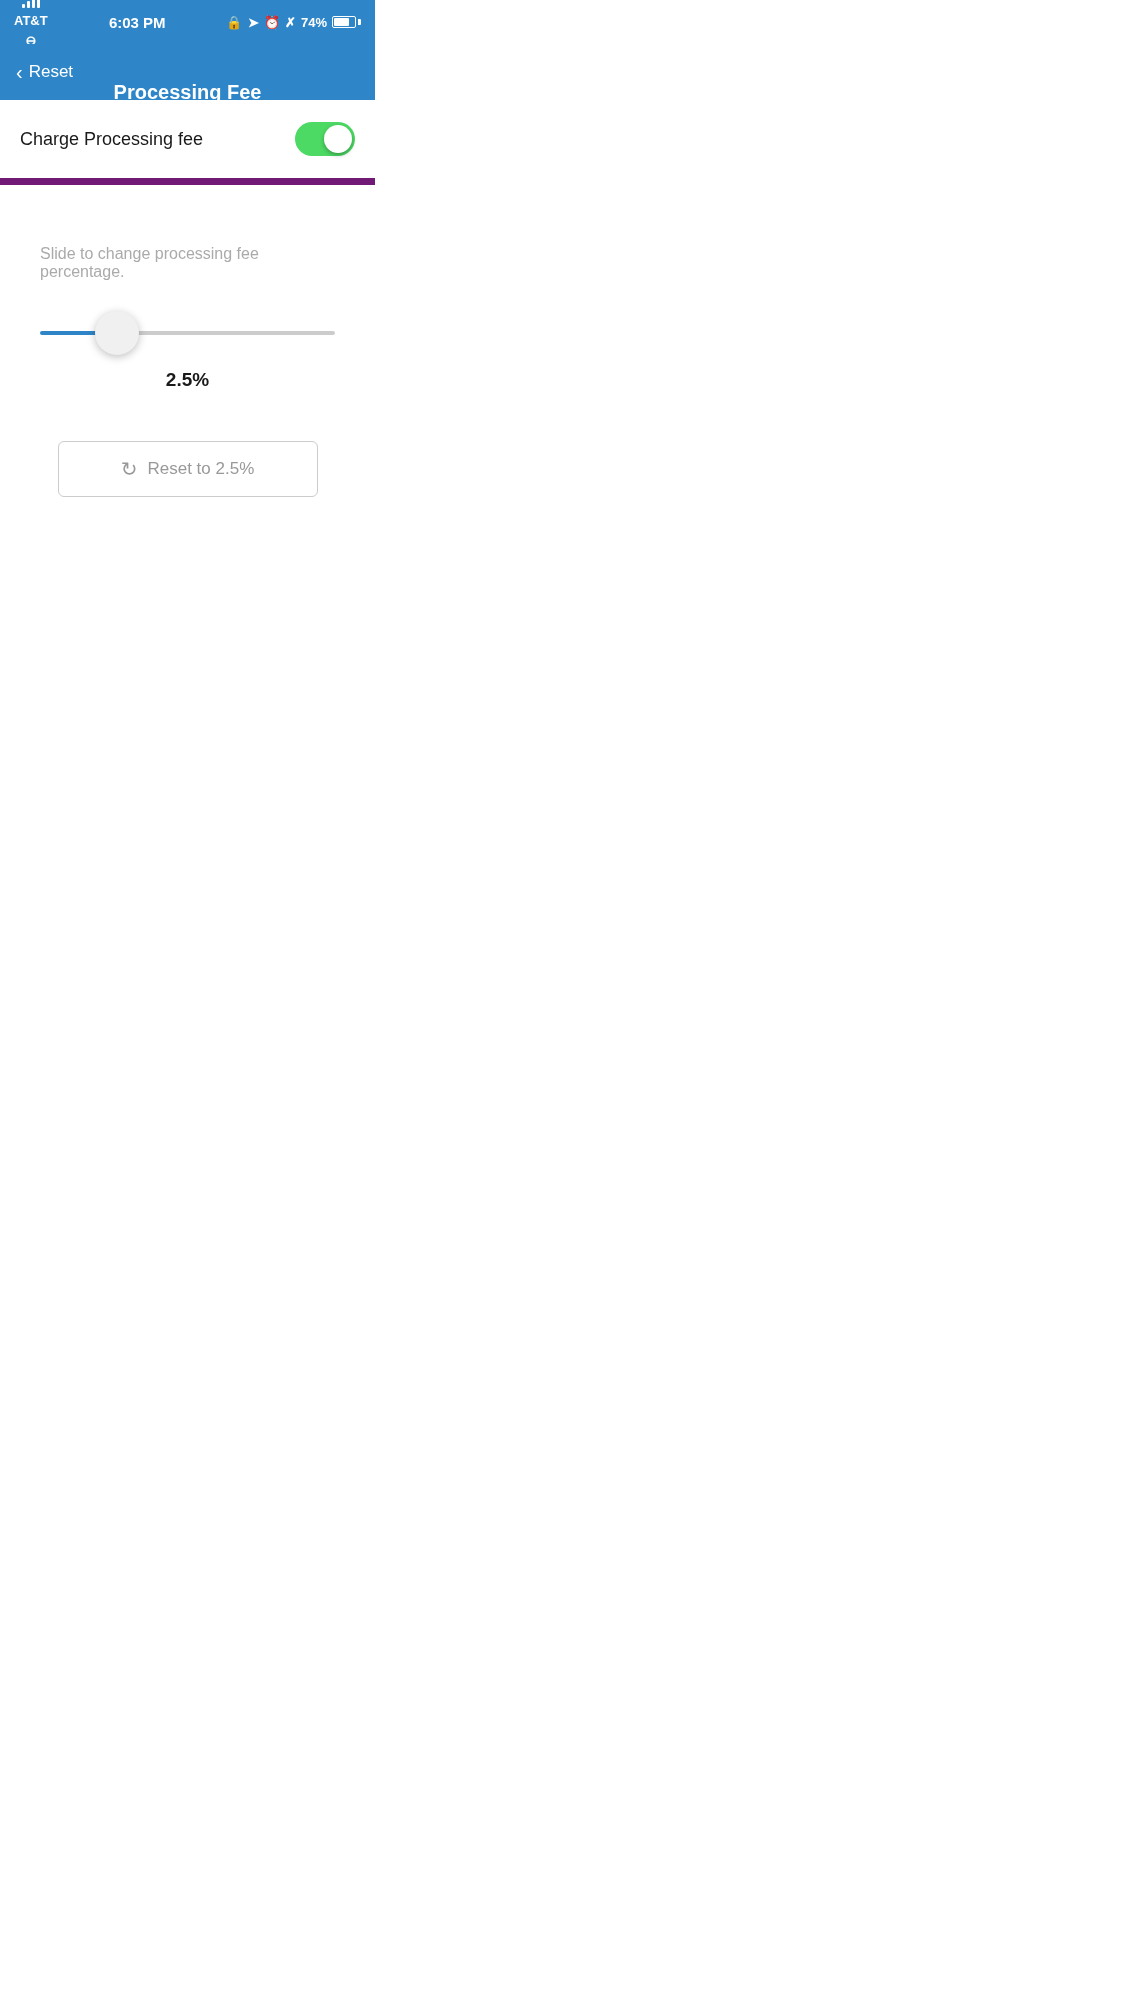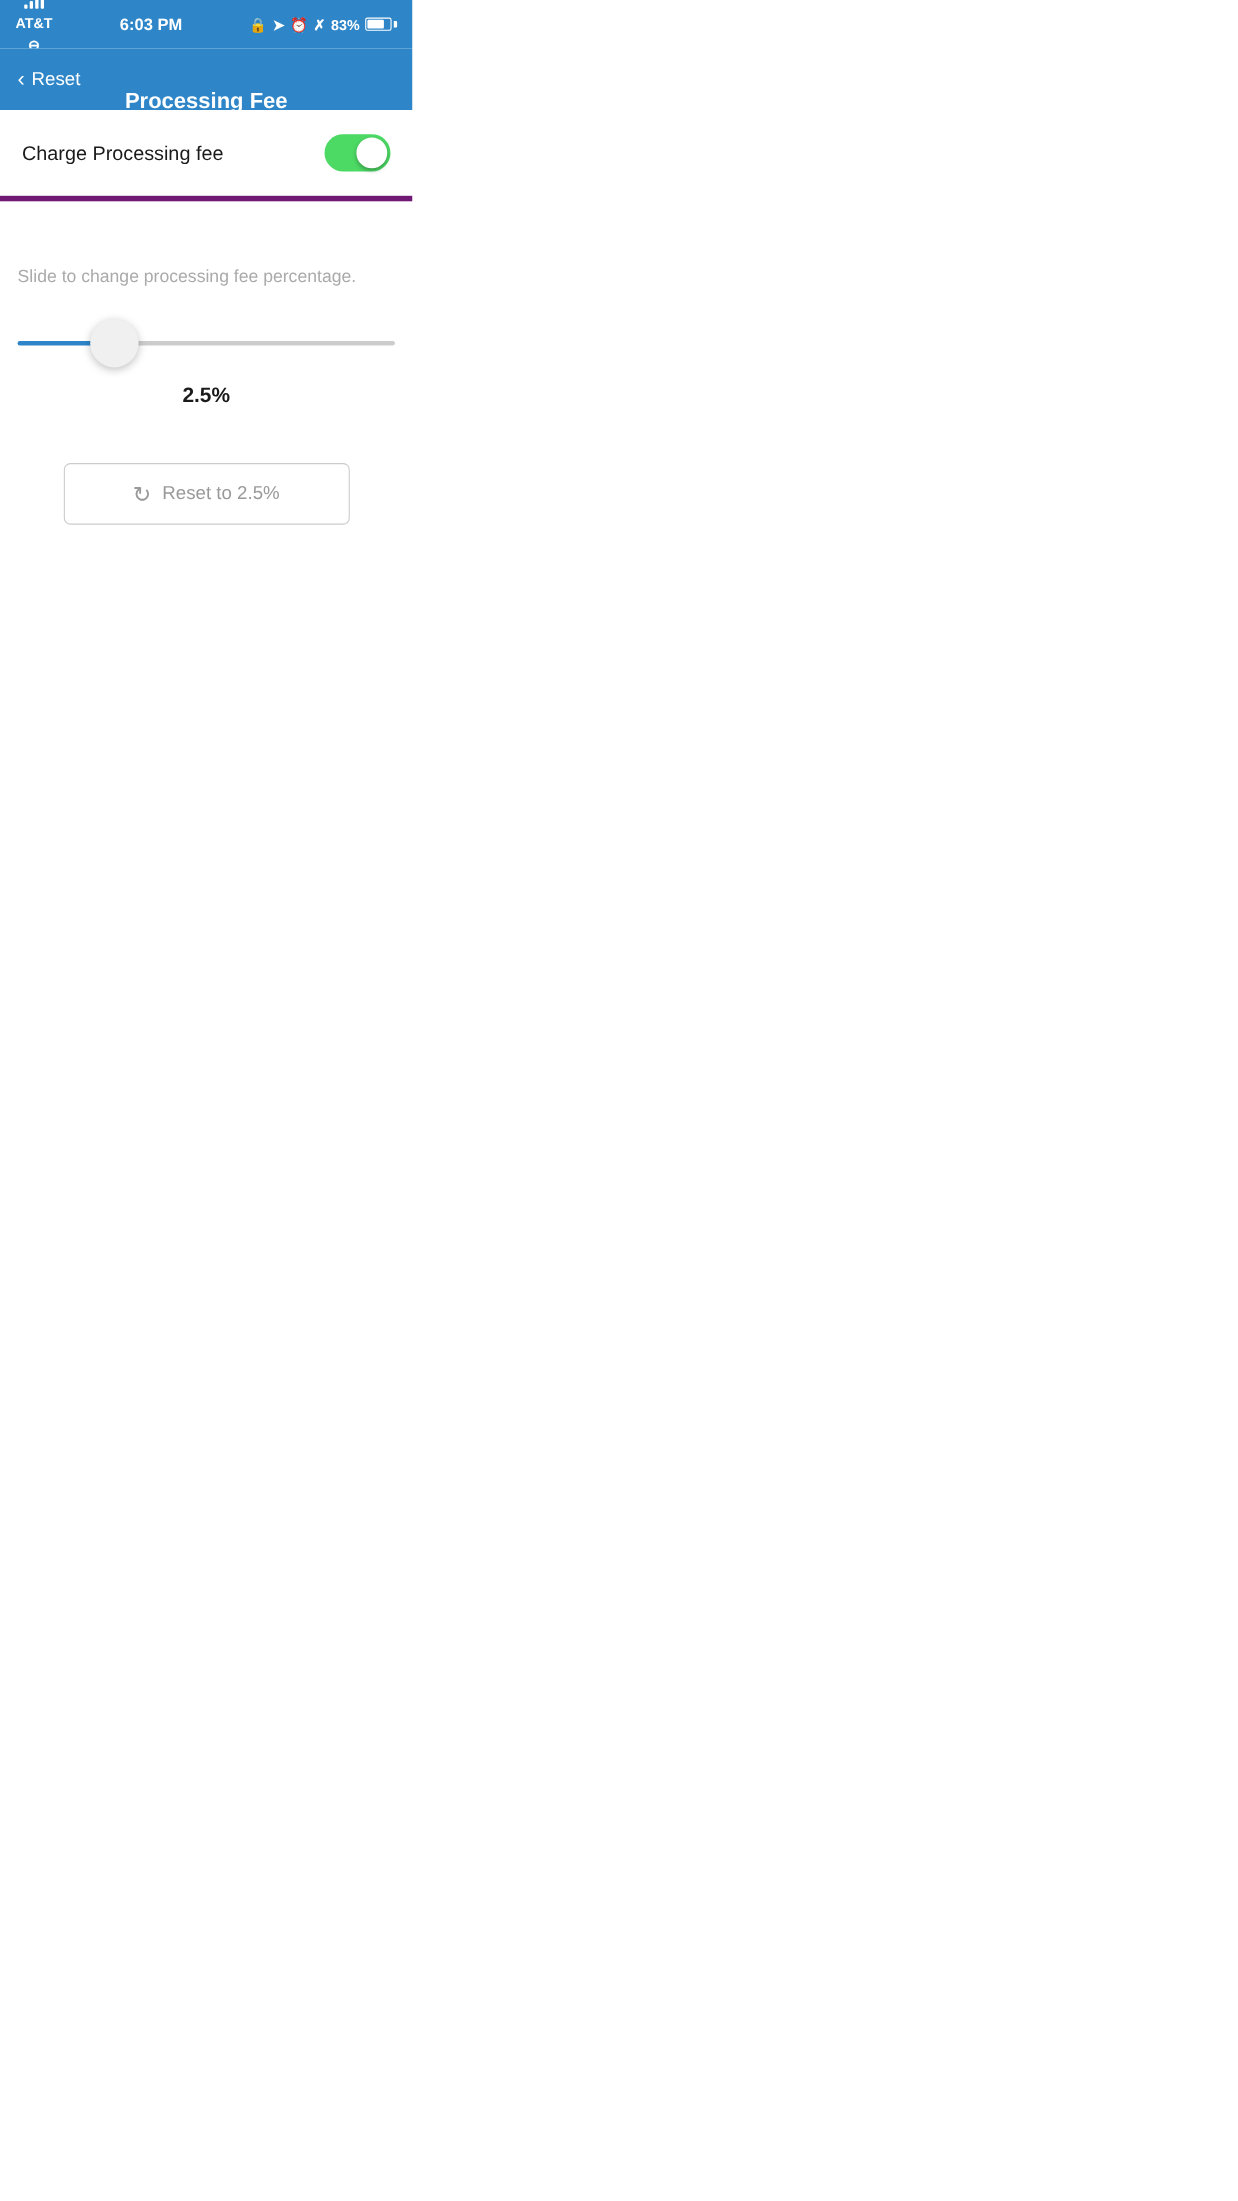--- a/index.html
+++ b/index.html
@@ -137,21 +137,21 @@
       background: #ffffff;
     }
 
     
     .fee-row {
       display: flex;
       align-items: center;
       justify-content: space-between;
       padding: 22px 20px;
       background: white;
-      border-bottom: 5px solid #701a75;
+      border-bottom: 7px solid #701a75;
     }
 
     .fee-label {
       font-size: 18px;
       font-weight: 400;
       color: #1a1a1a;
     }
 
     
     .toggle-container {
@@ -187,21 +187,21 @@
       left: 29px;
       bottom: 3px;
       background-color: white;
       border-radius: 50%;
       transition: 0.3s;
       box-shadow: 0 2px 4px rgba(0,0,0,0.3);
     }
 
     
     .slider-section {
-      padding: 60px 16px 30px;
+      padding: 60px 40px 30px;
     }
 
     .slider-hint {
       color: #aaaaaa;
       font-size: 16px;
       margin-bottom: 40px;
       font-weight: 400;
     }
 
     .slider-wrapper {
@@ -291,21 +291,21 @@
     </div>
     <span>AT&amp;T</span>
     <span>⊖</span>
   </div>
   <div class="status-center">6:03 PM</div>
   <div class="status-right">
     <span>🔒</span>
     <span>➤</span>
     <span>⏰</span>
     <span>✗</span>
-    <span>83%</span>
+    <span>74%</span>
     <div class="battery-icon">
       <div class="battery-body">
         <div class="battery-fill"></div>
       </div>
       <div class="battery-tip"></div>
     </div>
   </div>
 </div>
 
 <div class="nav-bar">

